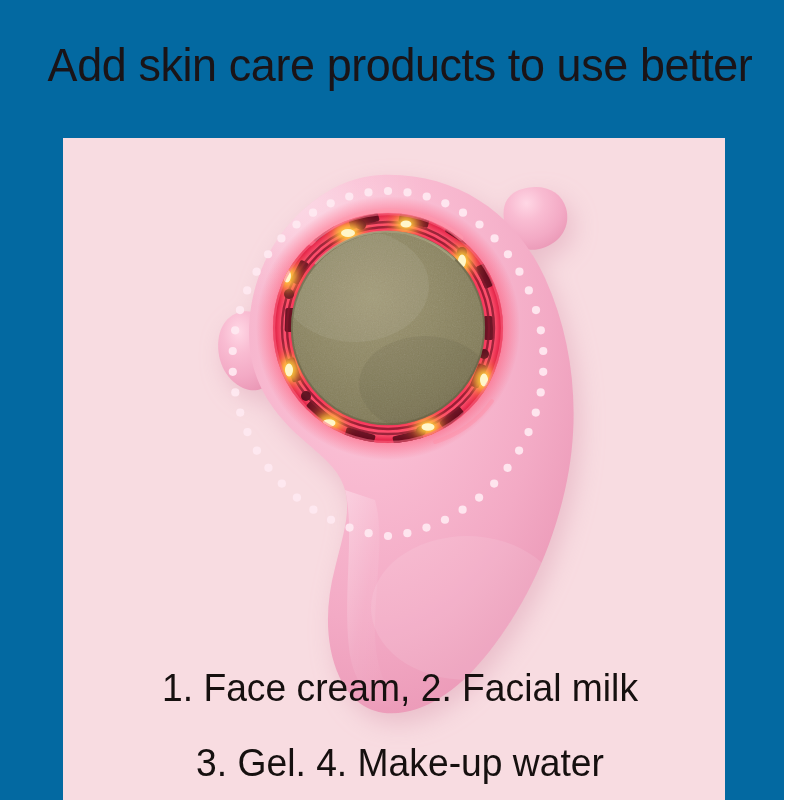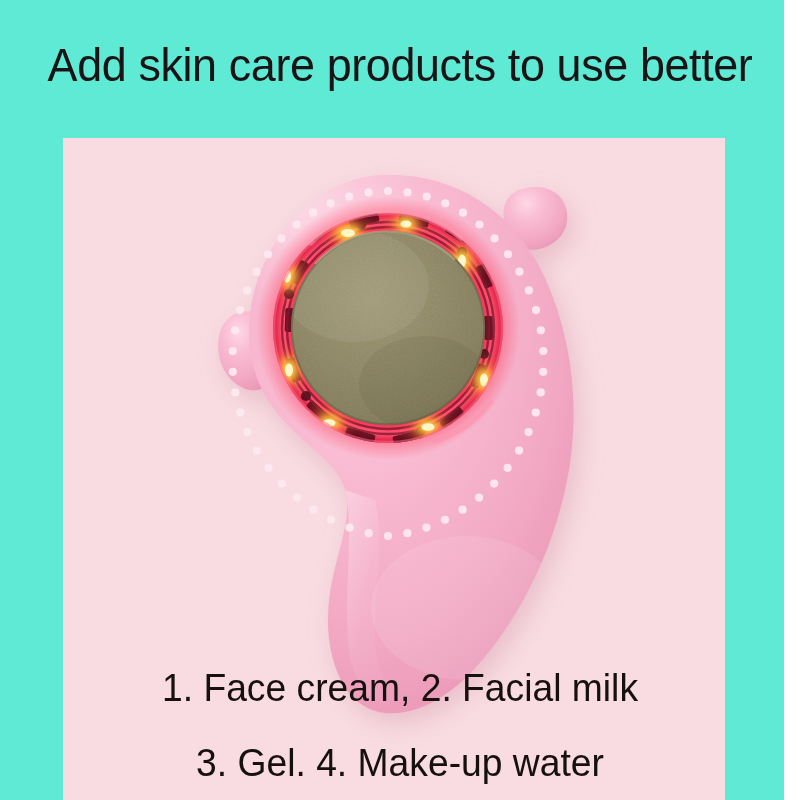--- a/index.html
+++ b/index.html
@@ -7,21 +7,21 @@
 
   html, body {
     width:800px; height:800px;
     overflow:hidden;
     font-family:"Liberation Sans", sans-serif;
   }
 
   #poster {
     position:relative;
     width:784px; height:800px;
-    background:#5eead4;
+    background:#0369a1;
   }
 
   
   .headline {
     position:absolute;
     left:0; top:36px;
     width:800px;
     text-align:center;
     font-family:"Liberation Sans", sans-serif;
     font-size:47px;

